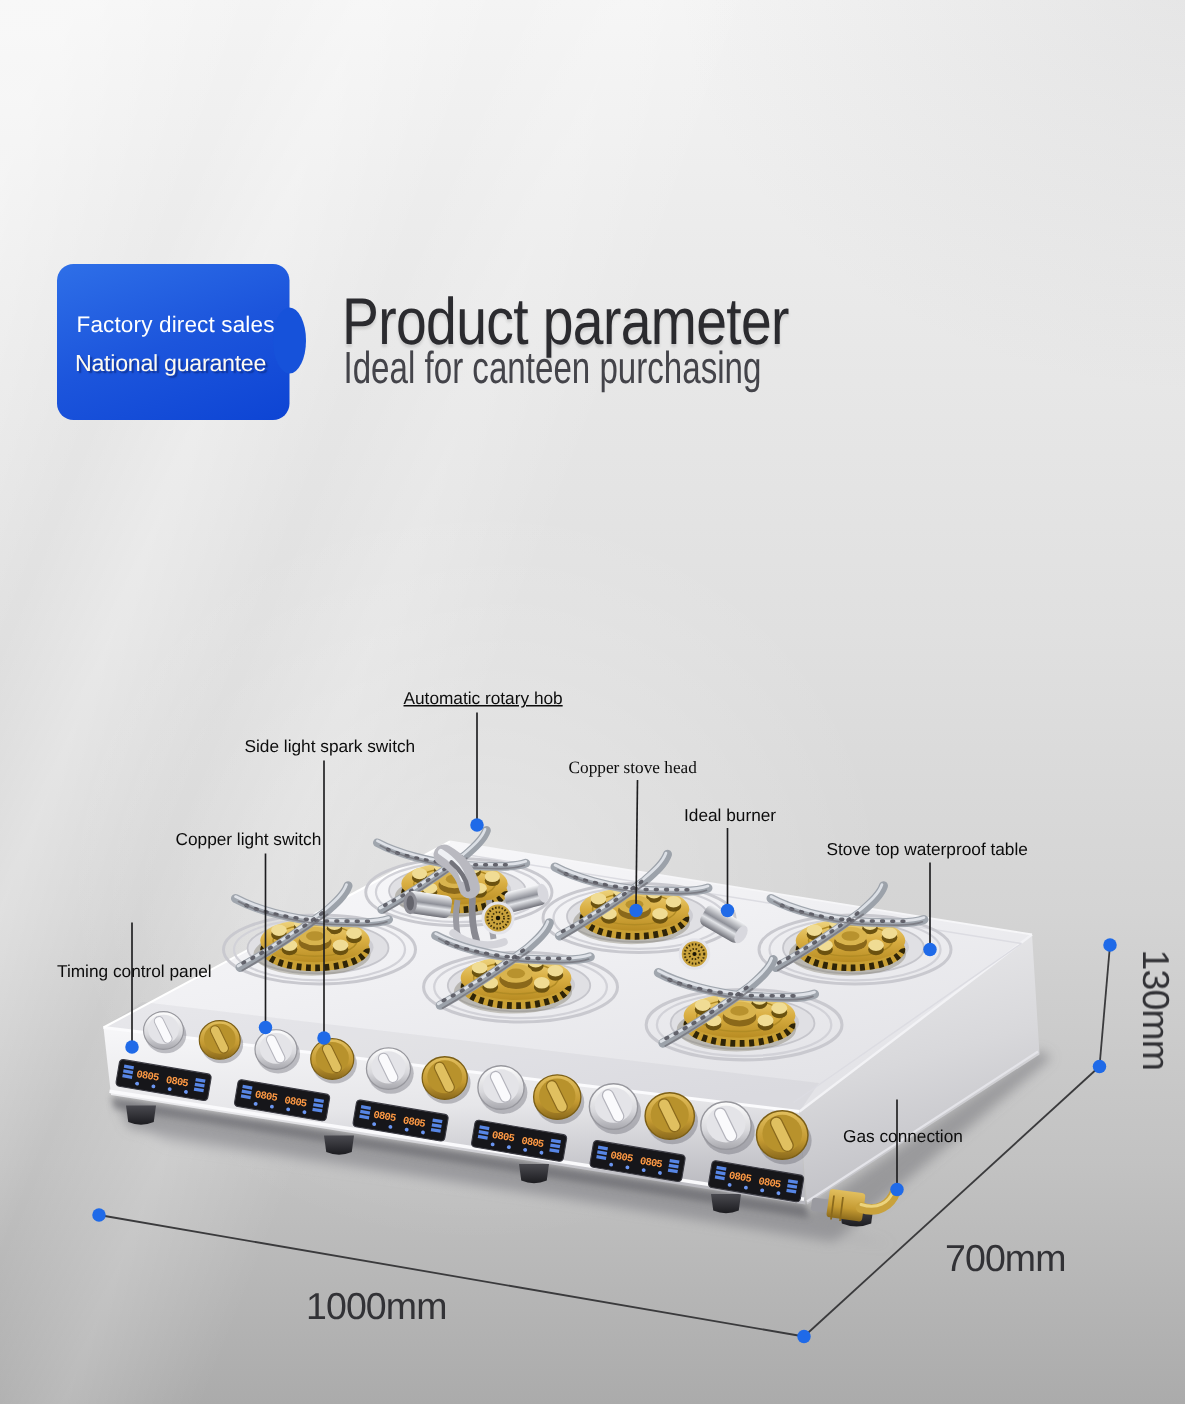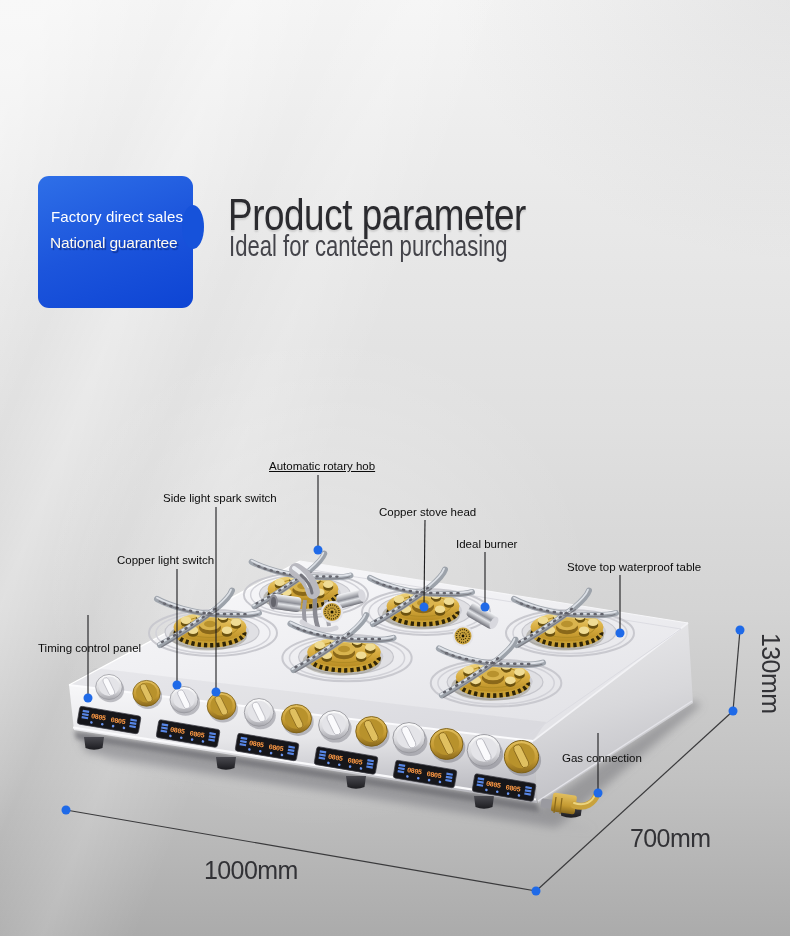--- a/index.html
+++ b/index.html
@@ -4,21 +4,21 @@
 <style>
   html,body{margin:0;padding:0;}
   body{width:790px;height:936px;overflow:hidden;font-family:"Liberation Sans",sans-serif;position:relative;}
   #bg{position:absolute;left:0;top:0;width:790px;height:936px;
     background:
       radial-gradient(50% 38% at 40% 62%, rgba(255,255,255,0.30), rgba(255,255,255,0) 70%),
       linear-gradient(112deg, rgba(255,255,255,0.40) 4%, rgba(255,255,255,0) 15%, rgba(255,255,255,0.28) 21%, rgba(255,255,255,0) 29%, rgba(255,255,255,0.18) 36%, rgba(255,255,255,0) 44%),
       radial-gradient(45% 30% at 102% -2%, rgba(150,150,152,0.16), rgba(150,150,152,0) 100%),
       linear-gradient(180deg, #f4f4f4 0%, #e9e9e9 22%, #e0e0e0 45%, #d4d4d4 65%, #c2c2c2 83%, #ababab 100%);
   }
-  #badge{position:absolute;left:38px;top:176px;width:155px;height:132px;}
+  #badge{position:absolute;left:38px;top:176px;width:155px;height:104px;}
   #badge .body{position:absolute;left:0;top:0;width:100%;height:100%;border-radius:11px;
     background:linear-gradient(160deg,#2e6fe8 0%,#1c55dc 50%,#0d44d4 100%);}
   #badge .tab{position:absolute;width:22px;height:44px;border-radius:50%;
     background:#1652da;top:29px;left:144px;}
   #badge .l1{position:absolute;left:13px;top:32px;color:#ffffff;font-size:15px;font-weight:400;letter-spacing:0.1px;white-space:nowrap;}
   #badge .l2{position:absolute;left:12px;top:58px;color:#fdfaf0;font-size:15.5px;font-weight:400;letter-spacing:-0.2px;white-space:nowrap;
     text-shadow:1.5px 1.5px 1px rgba(8,28,96,0.55);}
   #title{position:absolute;left:228px;top:190px;font-size:44px;color:#2b2b2f;font-weight:500;white-space:nowrap;
     transform:scaleX(0.837);transform-origin:left top;letter-spacing:-0.5px;text-shadow:0 2px 2px rgba(0,0,0,0.12);}
   #subtitle{position:absolute;left:229px;top:229px;font-size:30px;color:#44444a;font-weight:400;white-space:nowrap;
@@ -298,18 +298,18 @@
 </g>
 <g font-family="Liberation Sans,sans-serif" font-size="25" fill="#323236" letter-spacing="-0.6" opacity="0.999">
   <text x="762" y="633" transform="rotate(90 762 633)">130mm</text>
   <text x="630" y="847">700mm</text>
   <text x="204" y="879">1000mm</text>
 </g>
 </svg>
 
 <div class="lbl" style="left:269px;top:460px;text-decoration:underline;">Automatic rotary hob</div>
 <div class="lbl" style="left:163px;top:492px;">Side light spark switch</div>
-<div class="lbl" style="left:379px;top:506px;">Copper stove head</div>
+<div class="lbl" style="left:379px;top:506px;font-family:Liberation Serif, serif;">Copper stove head</div>
 <div class="lbl" style="left:456px;top:538px;">Ideal burner</div>
-<div class="lbl" style="left:567px;top:561px;">Stove top waterproof table</div>
+<div class="lbl" style="left:551px;top:561px;">Stove top waterproof table</div>
 <div class="lbl" style="left:117px;top:554px;">Copper light switch</div>
 <div class="lbl" style="left:38px;top:600px;margin-top:42px;">Timing control panel</div>
 <div class="lbl" style="left:562px;top:752px;">Gas connection</div>
 
 </body></html>

